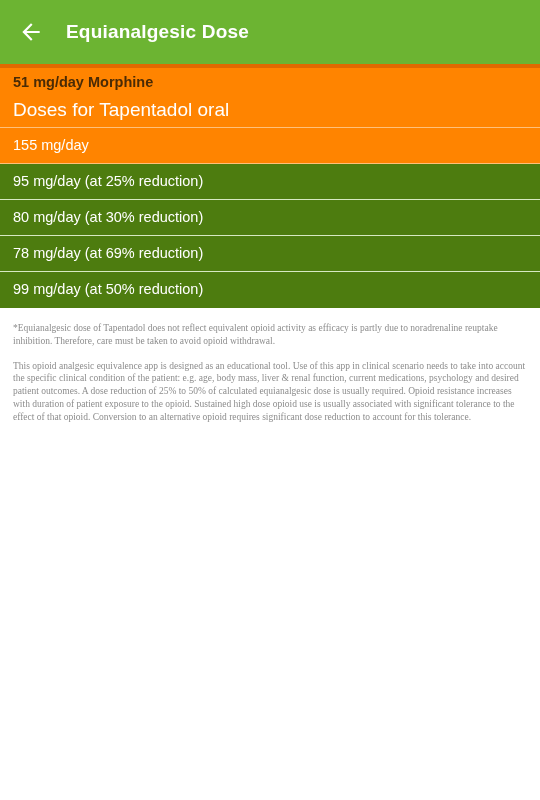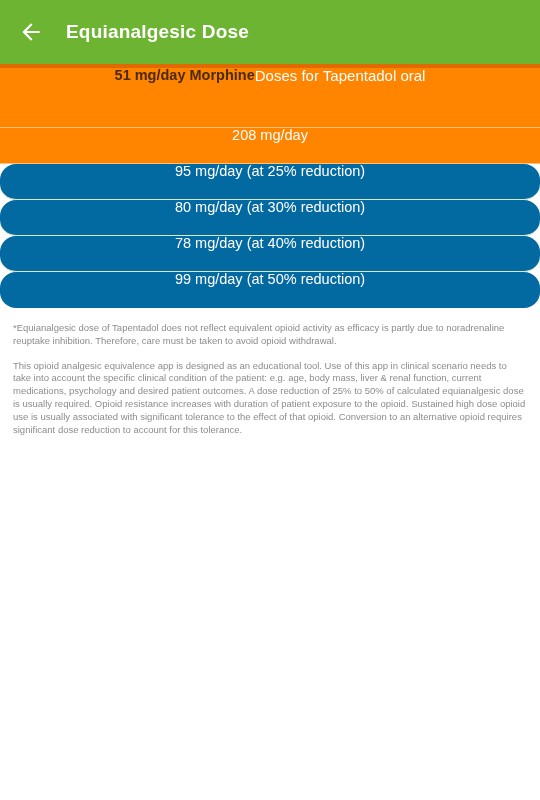--- a/index.html
+++ b/index.html
@@ -43,29 +43,28 @@
   }
 
   
   .result-list {
     width: 100%;
   }
   .row {
     box-sizing: border-box;
     padding: 0 13px;
     display: flex;
-    flex-direction: row;
+    flex-direction: column;
     justify-content: center;
   }
   .row-orange {
     background: #FF8400;
   }
   .row-green {
-    background: #0369a1;
-    border-radius: 16px;
+    background: #4d7c0f;
   }
   .row-header {
     height: 60px;
     border-bottom: 1px solid #FFC07A;
   }
   .row-single {
     height: 36px;
   }
   .row-divider-light {
     border-bottom: 1px solid #D7E9C2;
@@ -75,40 +74,41 @@
   }
   .summary-dose {
     color: #4A2B05;
     font-size: 14.5px;
     font-weight: bold;
     line-height: 1.1;
     margin-bottom: 9px;
   }
   .summary-sub {
     color: #ffffff;
-    font-size: 15px;
+    font-size: 19px;
     line-height: 1.1;
   }
   .row-text {
     color: #ffffff;
     font-size: 14.5px;
     line-height: 1.1;
   }
 
   
   .disclaimer {
     padding: 14px 13px 0 13px;
     box-sizing: border-box;
   }
   .disclaimer p {
     margin: 0 0 12px 0;
     color: #8C8C8C;
     font-size: 9.5px;
     line-height: 1.35;
     text-align: left;
+    font-family: Liberation Serif, serif;
   }
 </style>
 </head>
 <body>
 
 <div class="appbar">
   <svg class="back-icon" viewBox="0 0 24 24">
     <path d="M20 11H7.8l5.6-5.6L12 4l-8 8 8 8 1.4-1.4L7.8 13H20z" fill="#ffffff"></path>
   </svg>
   <div class="appbar-title">Equianalgesic Dose</div>
@@ -116,33 +116,33 @@
 <div class="appbar-shadow"></div>
 
 <div class="result-list">
 
   <div class="row row-orange row-header">
     <div class="summary-dose">51 mg/day Morphine</div>
     <div class="summary-sub">Doses for Tapentadol oral</div>
   </div>
 
   <div class="row row-orange row-single row-divider-orange">
-    <div class="row-text">208 mg/day</div>
+    <div class="row-text">155 mg/day</div>
   </div>
 
   <div class="row row-green row-single row-divider-light">
     <div class="row-text">95 mg/day (at 25% reduction)</div>
   </div>
 
   <div class="row row-green row-single row-divider-light">
     <div class="row-text">80 mg/day (at 30% reduction)</div>
   </div>
 
   <div class="row row-green row-single row-divider-light">
-    <div class="row-text">78 mg/day (at 40% reduction)</div>
+    <div class="row-text">78 mg/day (at 69% reduction)</div>
   </div>
 
   <div class="row row-green row-single">
     <div class="row-text">99 mg/day (at 50% reduction)</div>
   </div>
 
 </div>
 
 <div class="disclaimer">
   <p>*Equianalgesic dose of Tapentadol does not reflect equivalent opioid activity as efficacy is partly due to noradrenaline reuptake inhibition. Therefore, care must be taken to avoid opioid withdrawal.</p>

